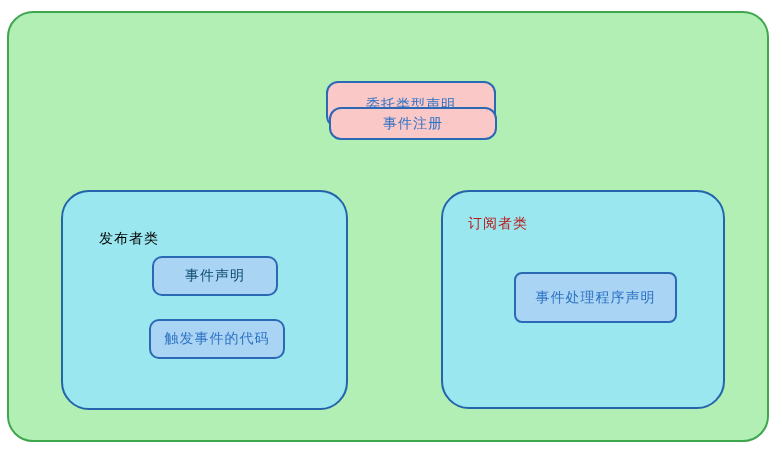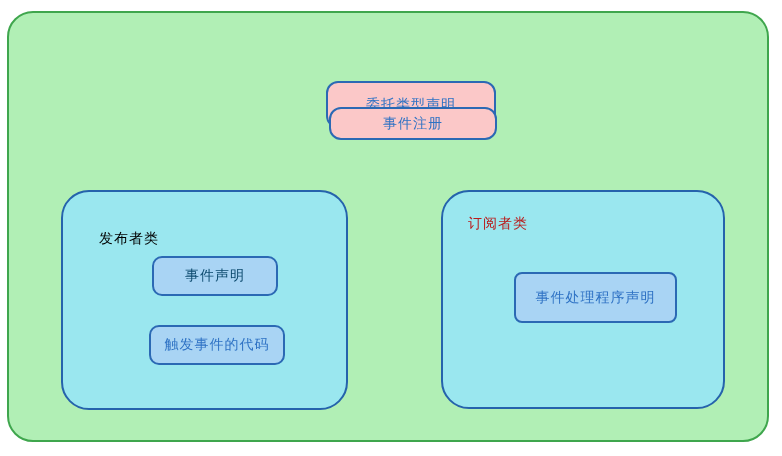--- a/index.html
+++ b/index.html
@@ -42,21 +42,21 @@
     letter-spacing: 1px;
     white-space: nowrap;
   }
   .inner { border-radius: 10px; }
   
   .node-delegate   { left: 317px; top: 32px;  width: 170px; height: 47px; }
   .node-register   { left: 320px; top: 94px;  width: 168px; height: 33px; }
   .box-publisher   { left: 52px;  top: 177px; width: 287px; height: 220px; }
   .title-publisher { left: 36px;  top: 22px; }
   .node-evtdecl    { left: 89px;  top: 64px;  width: 126px; height: 40px; }
-  .node-trigger    { left: 86px;  top: 133px; width: 136px; height: 40px; }
+  .node-trigger    { left: 86px;  top: 127px; width: 136px; height: 40px; }
   .box-subscriber  { left: 432px; top: 177px; width: 284px; height: 219px; }
   .title-subscriber{ left: 25px;  top: 23px; }
   .node-handler    { left: 71px;  top: 80px;  width: 163px; height: 51px; border-radius: 8px; }
 </style>
 </head>
 <body>
 
 <div class="stage" style="background-color: rgb(255, 255, 255);">
 
   <div class="container" style="background-color: rgb(177, 239, 181); border-color: rgb(63, 166, 77);">

